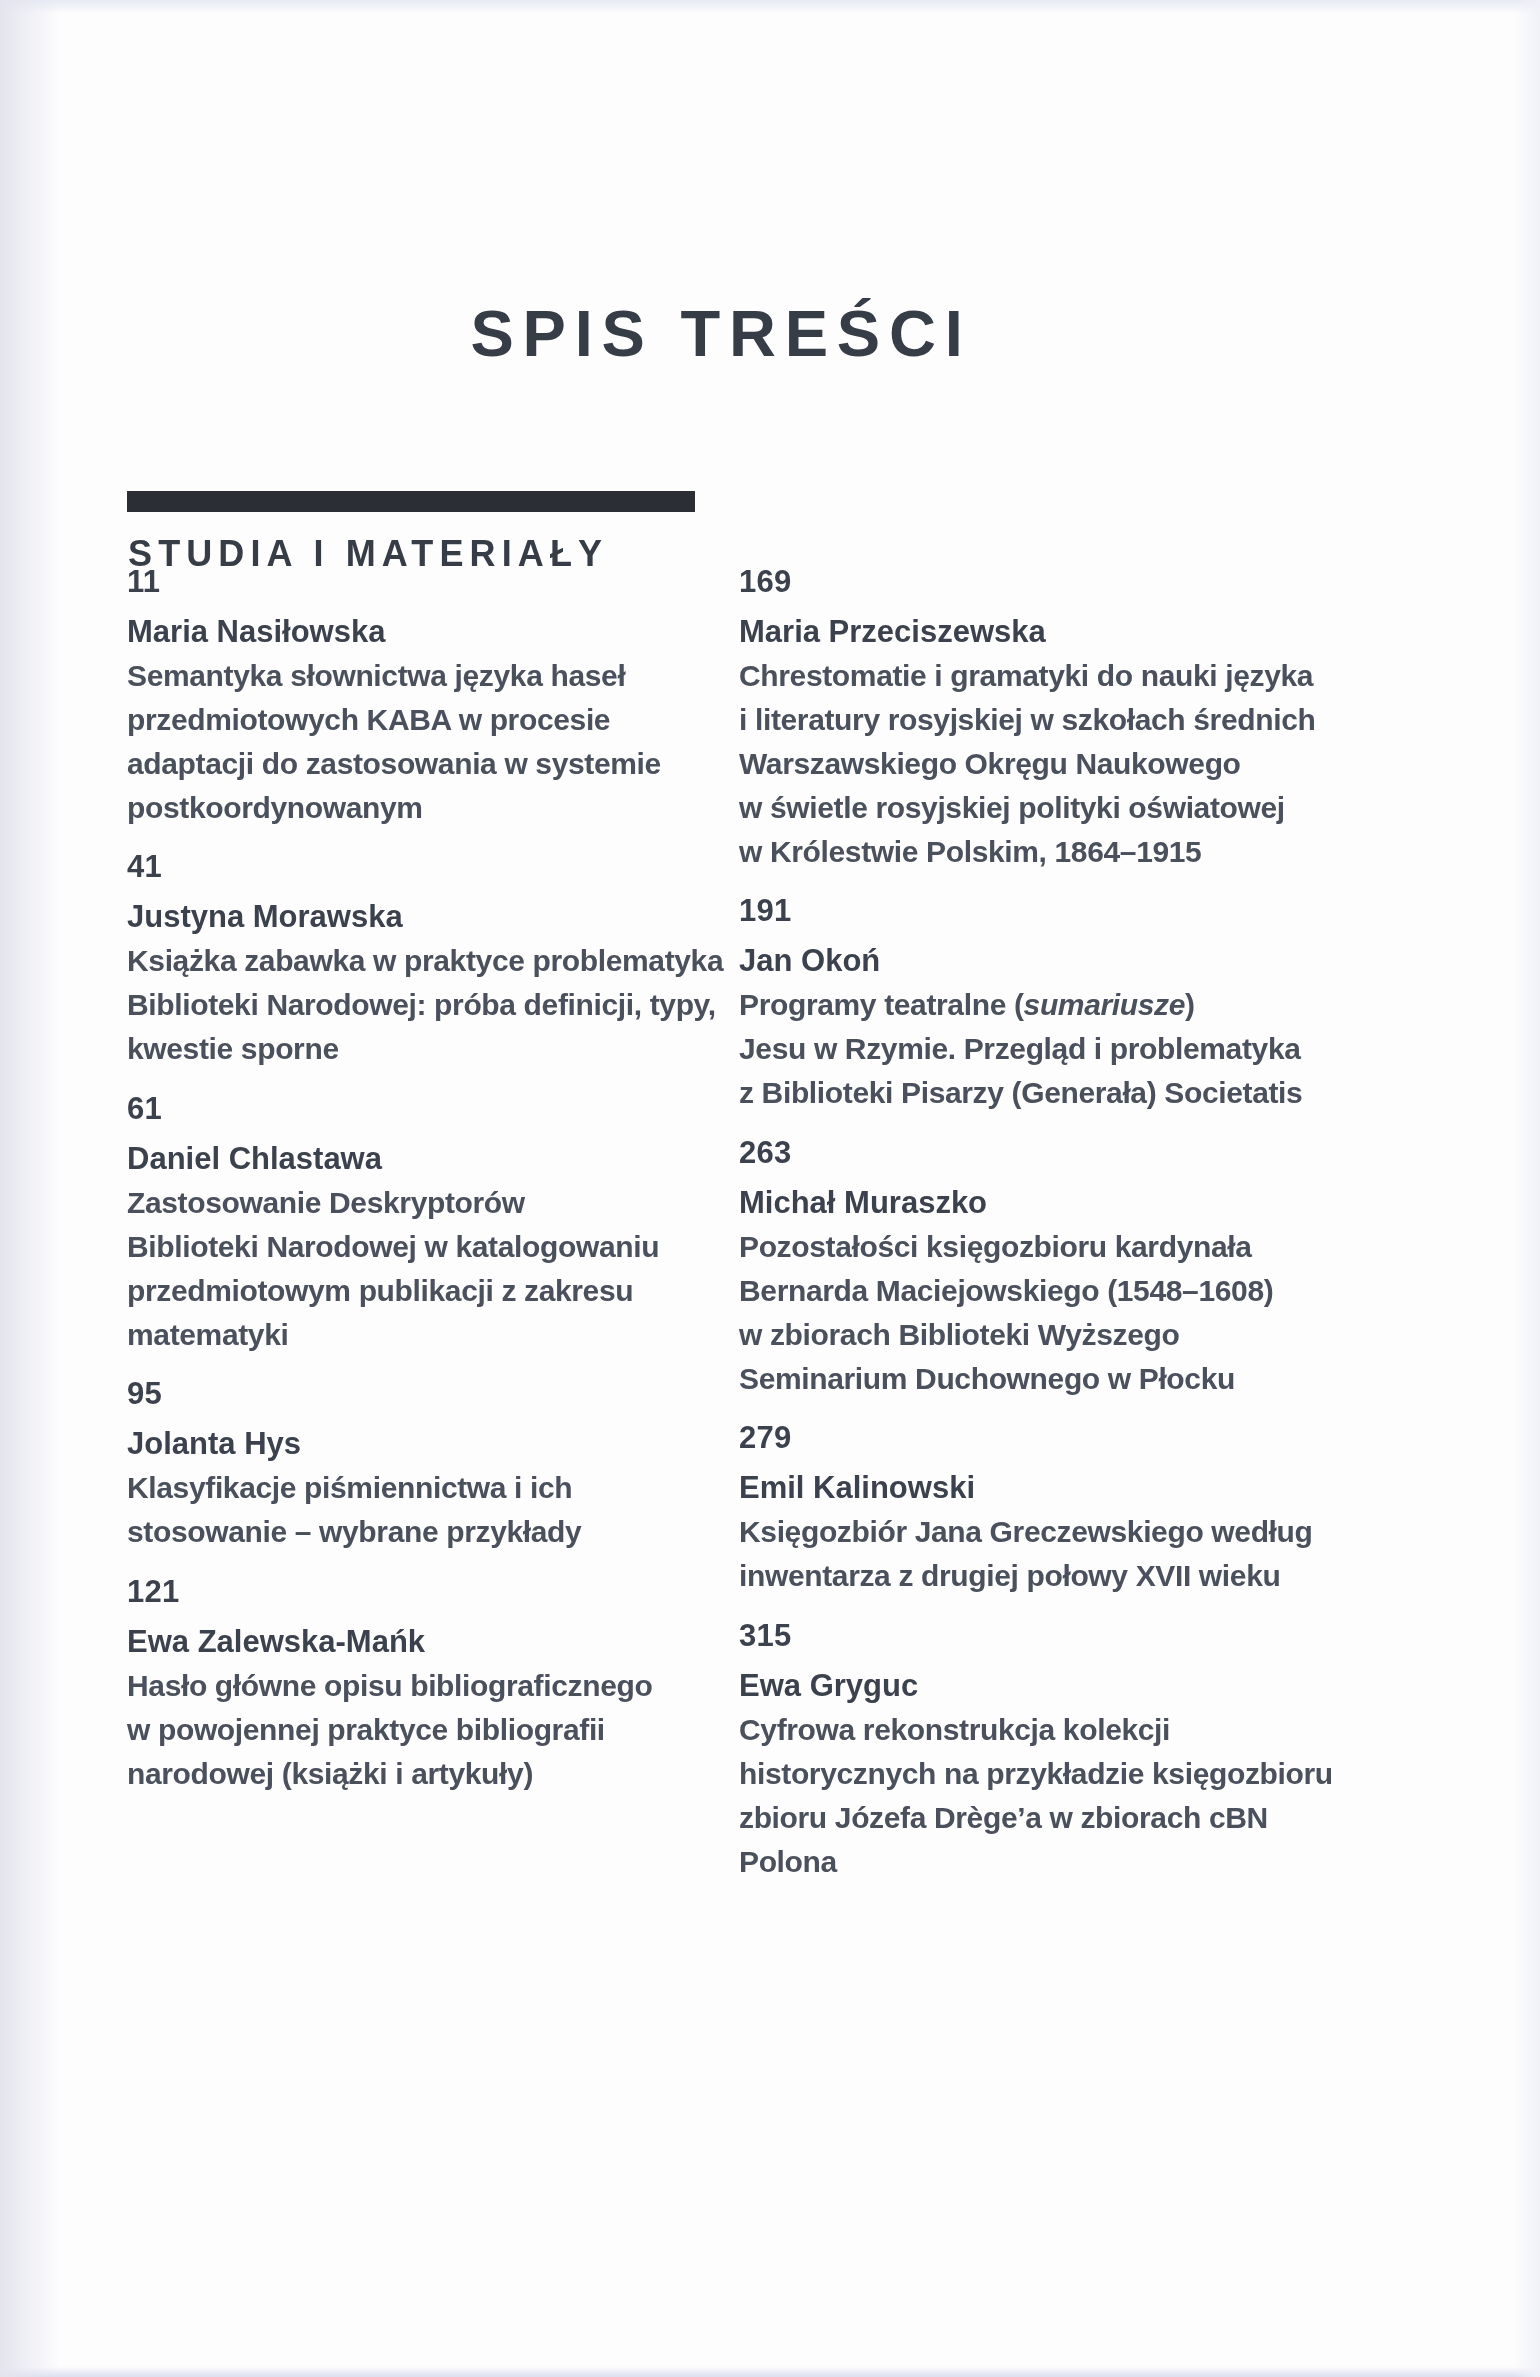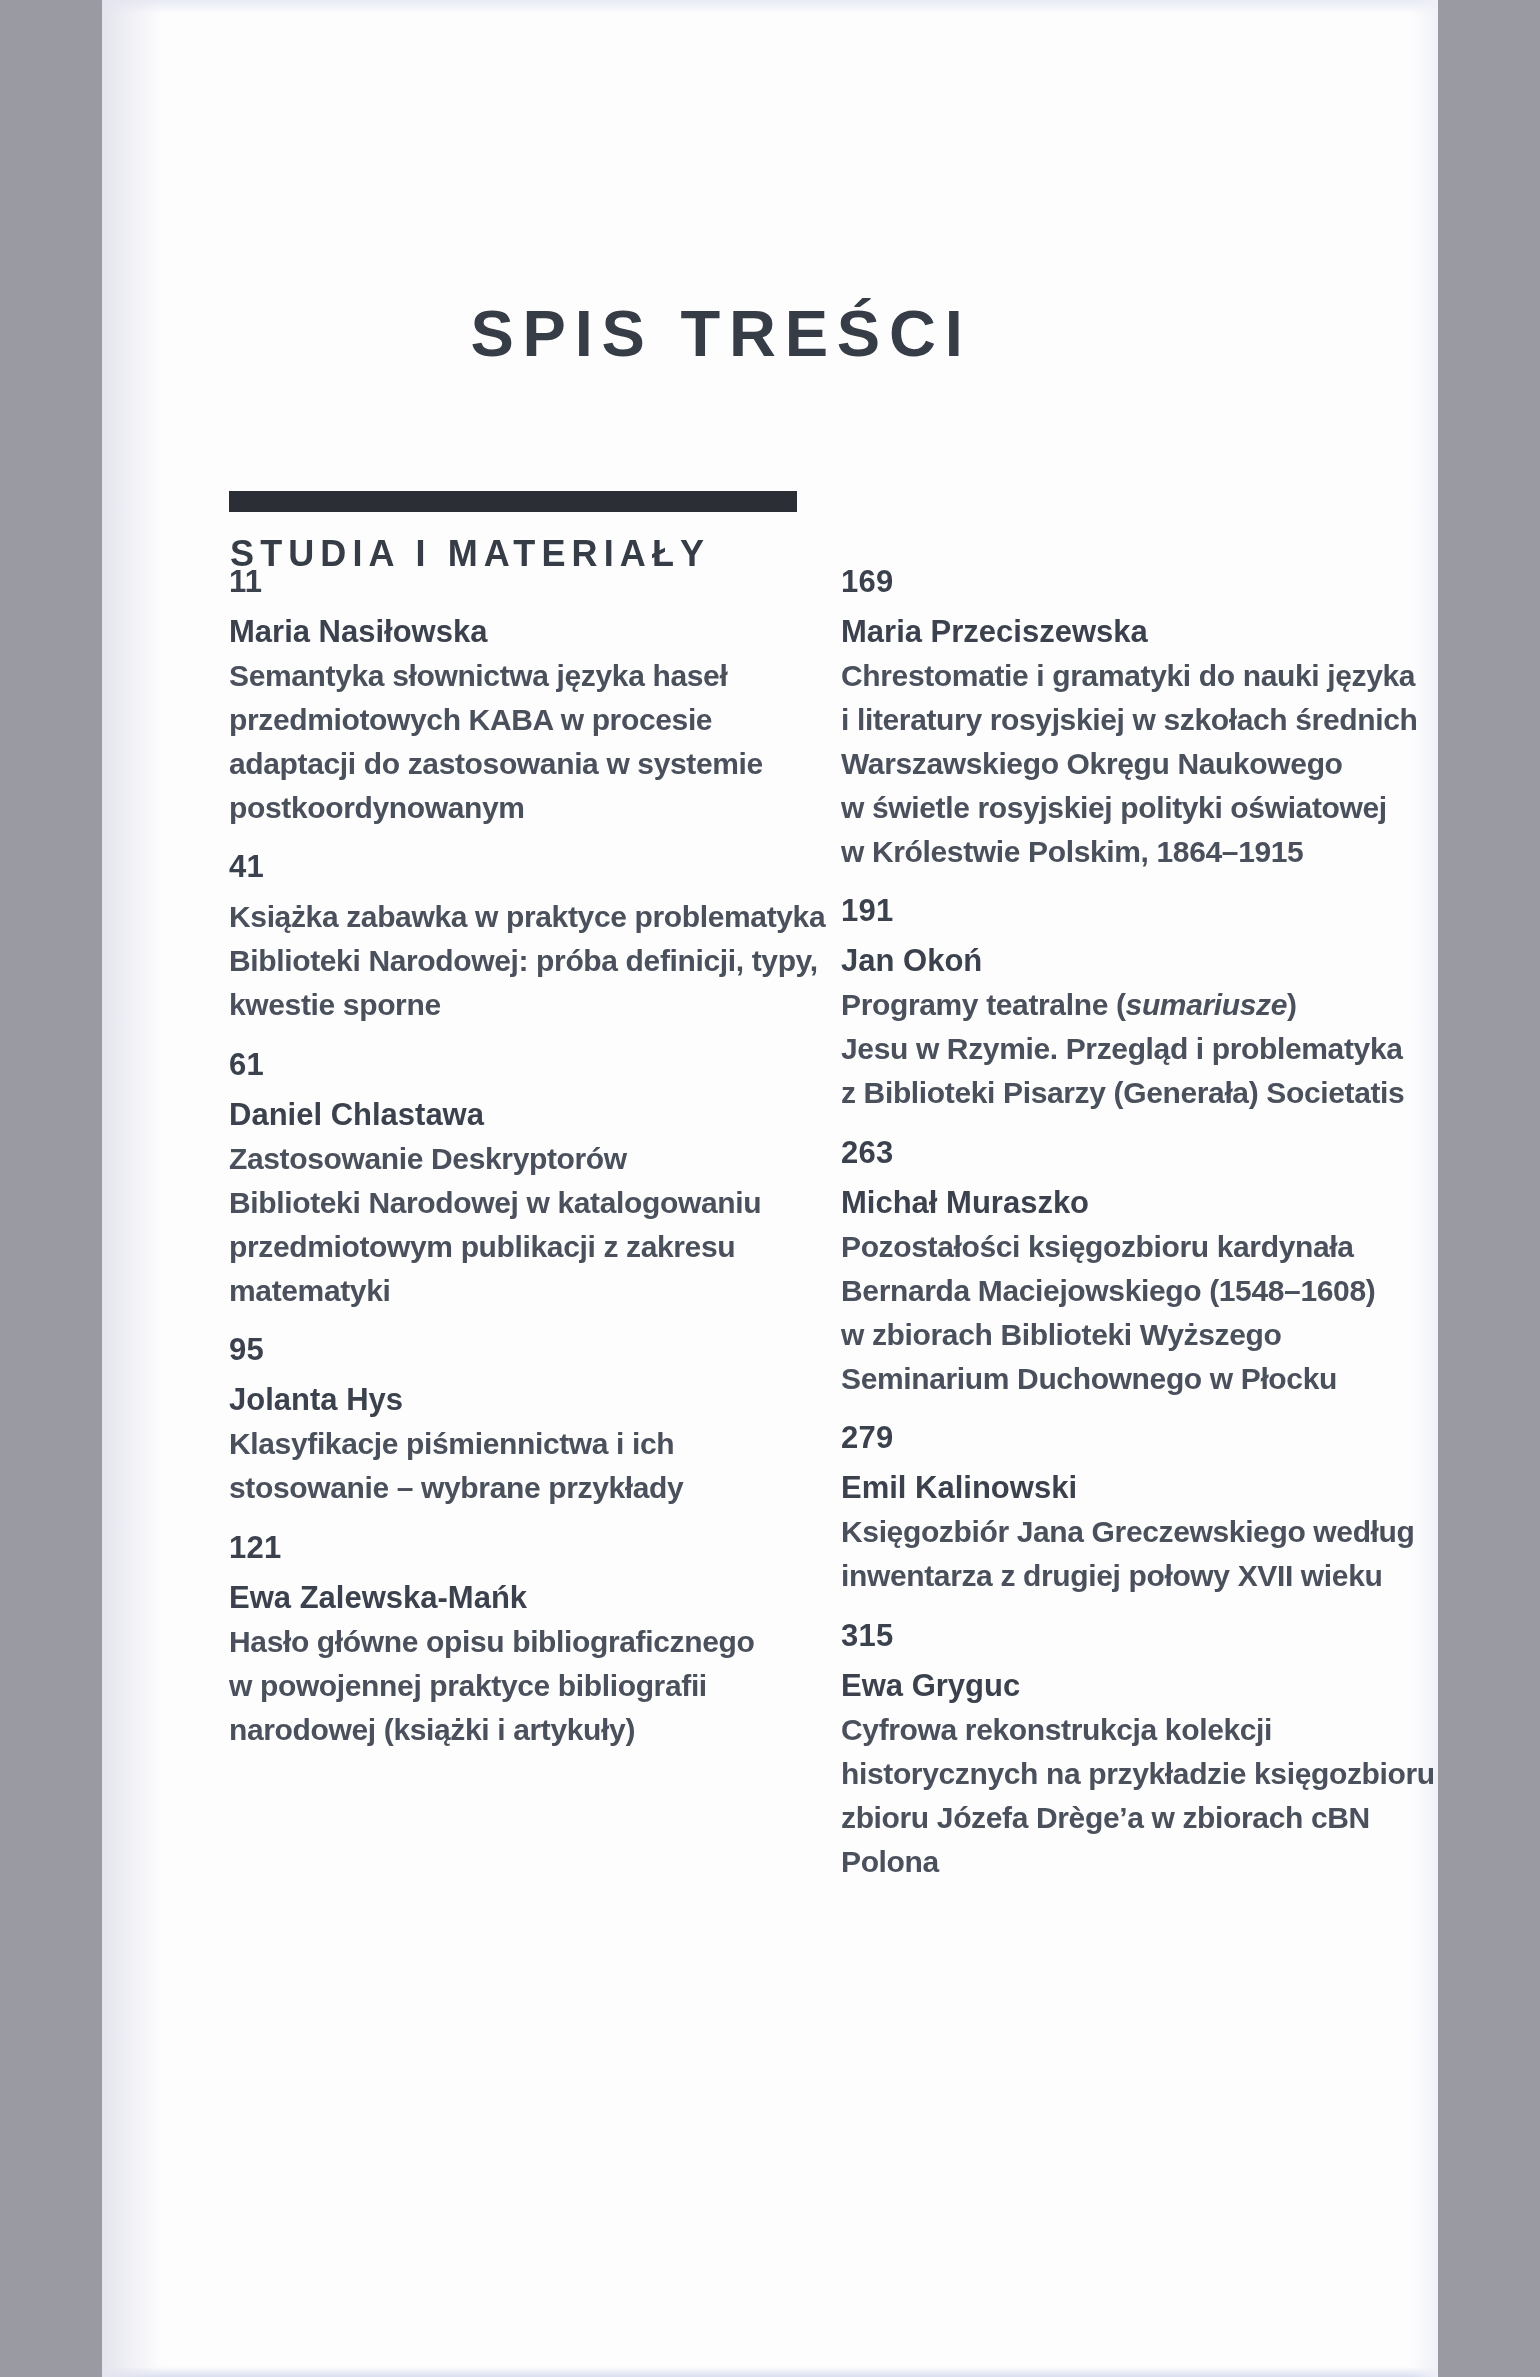--- a/index.html
+++ b/index.html
@@ -1,20 +1,20 @@
 <!DOCTYPE html>
 <html lang="pl" style="font-size:13.7px"><head>
 <meta charset="utf-8">
 <style>
   html, body { margin: 0; padding: 0; background: #9a9aa2; }
   * { box-sizing: border-box; }
 
   .page {
     position: relative;
-    width: 1336px;
+    width: 1540px;
     height: 2377px;
     margin: 0 auto;
     overflow: hidden;
     font-family: "Liberation Sans", "DejaVu Sans", sans-serif;
     background-color: var(--page-bg, #fdfdfe);
     background-image:
       linear-gradient(90deg, #e4e4ee 0px, rgba(228,228,238,0) 60px),
       linear-gradient(270deg, #f0f1f7 0px, rgba(240,241,247,0) 26px),
       linear-gradient(180deg, rgba(228,231,242,0.85) 0px, rgba(228,231,242,0) 13.7px),
       linear-gradient(0deg, rgba(215,220,238,0.9) 0px, rgba(215,220,238,0) 10.3px);
@@ -113,20 +113,21 @@
           <div class="author">Maria Nasiłowska</div>
           <div class="title">
             <div class="line">Semantyka słownictwa języka haseł</div>
             <div class="line">przedmiotowych KABA w procesie</div>
             <div class="line">adaptacji do zastosowania w systemie</div>
             <div class="line">postkoordynowanym</div>
           </div>
         </article>
         <article class="entry">
           <div class="num">41</div>
+          <div class="author">Justyna Morawska</div>
           <div class="title">
             <div class="line">Książka zabawka w praktyce problematyka</div>
             <div class="line">Biblioteki Narodowej: próba definicji, typy,</div>
             <div class="line">kwestie sporne</div>
           </div>
         </article>
         <article class="entry">
           <div class="num">61</div>
           <div class="author">Daniel Chlastawa</div>
           <div class="title">

